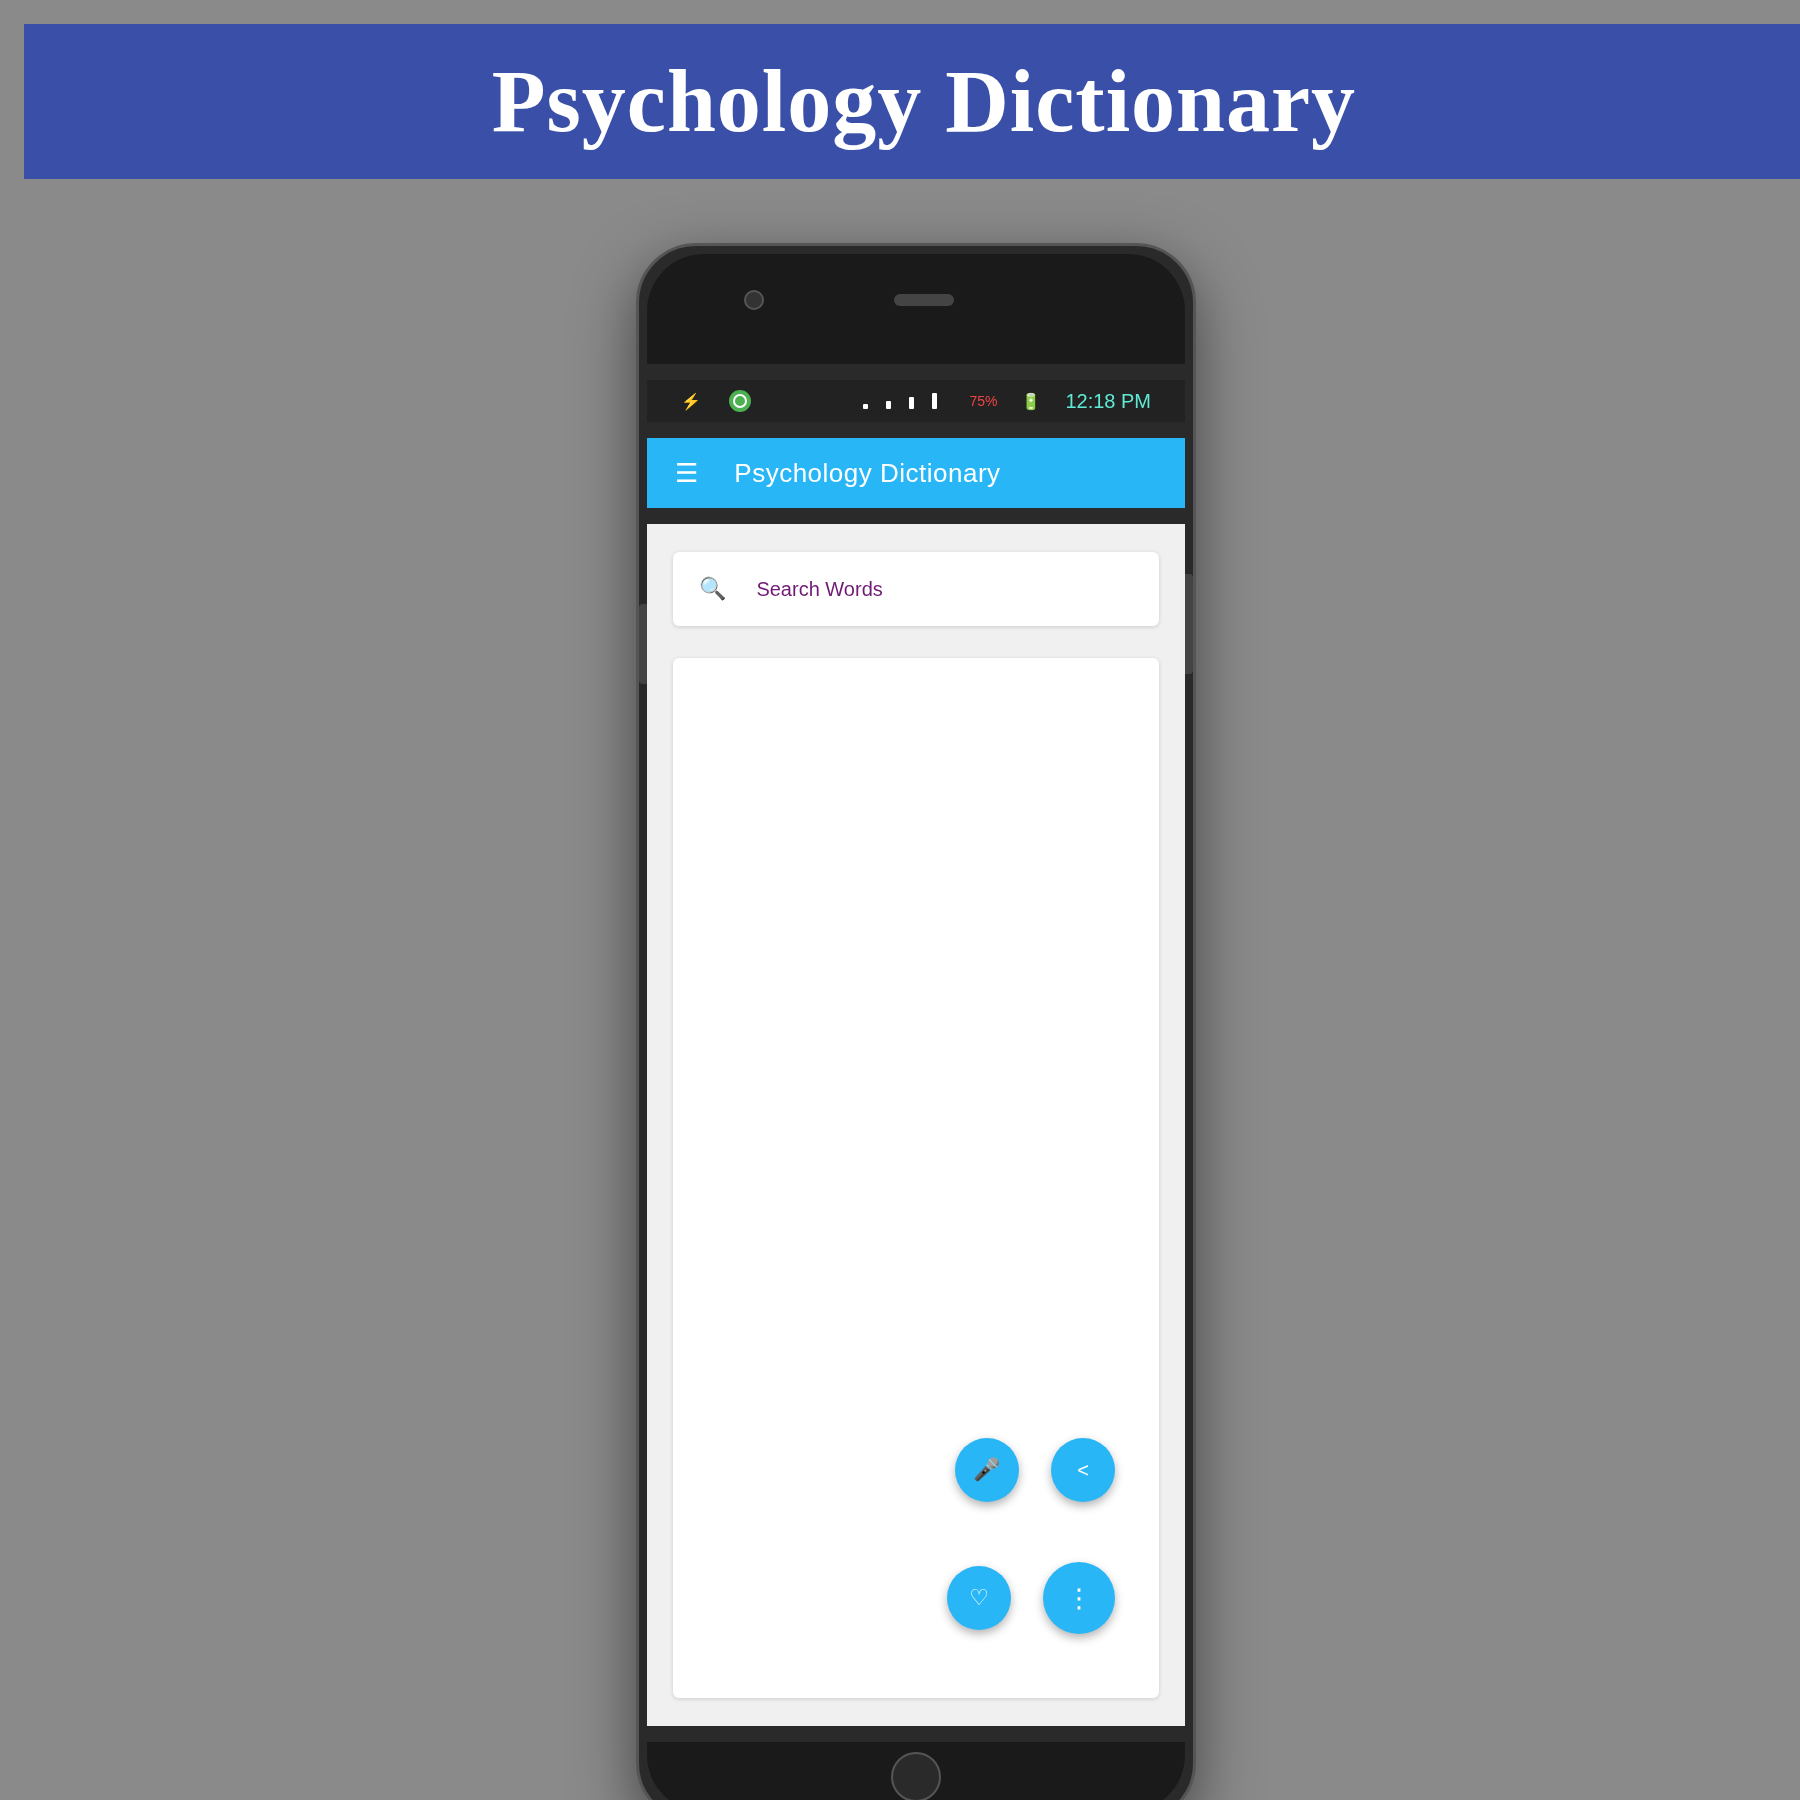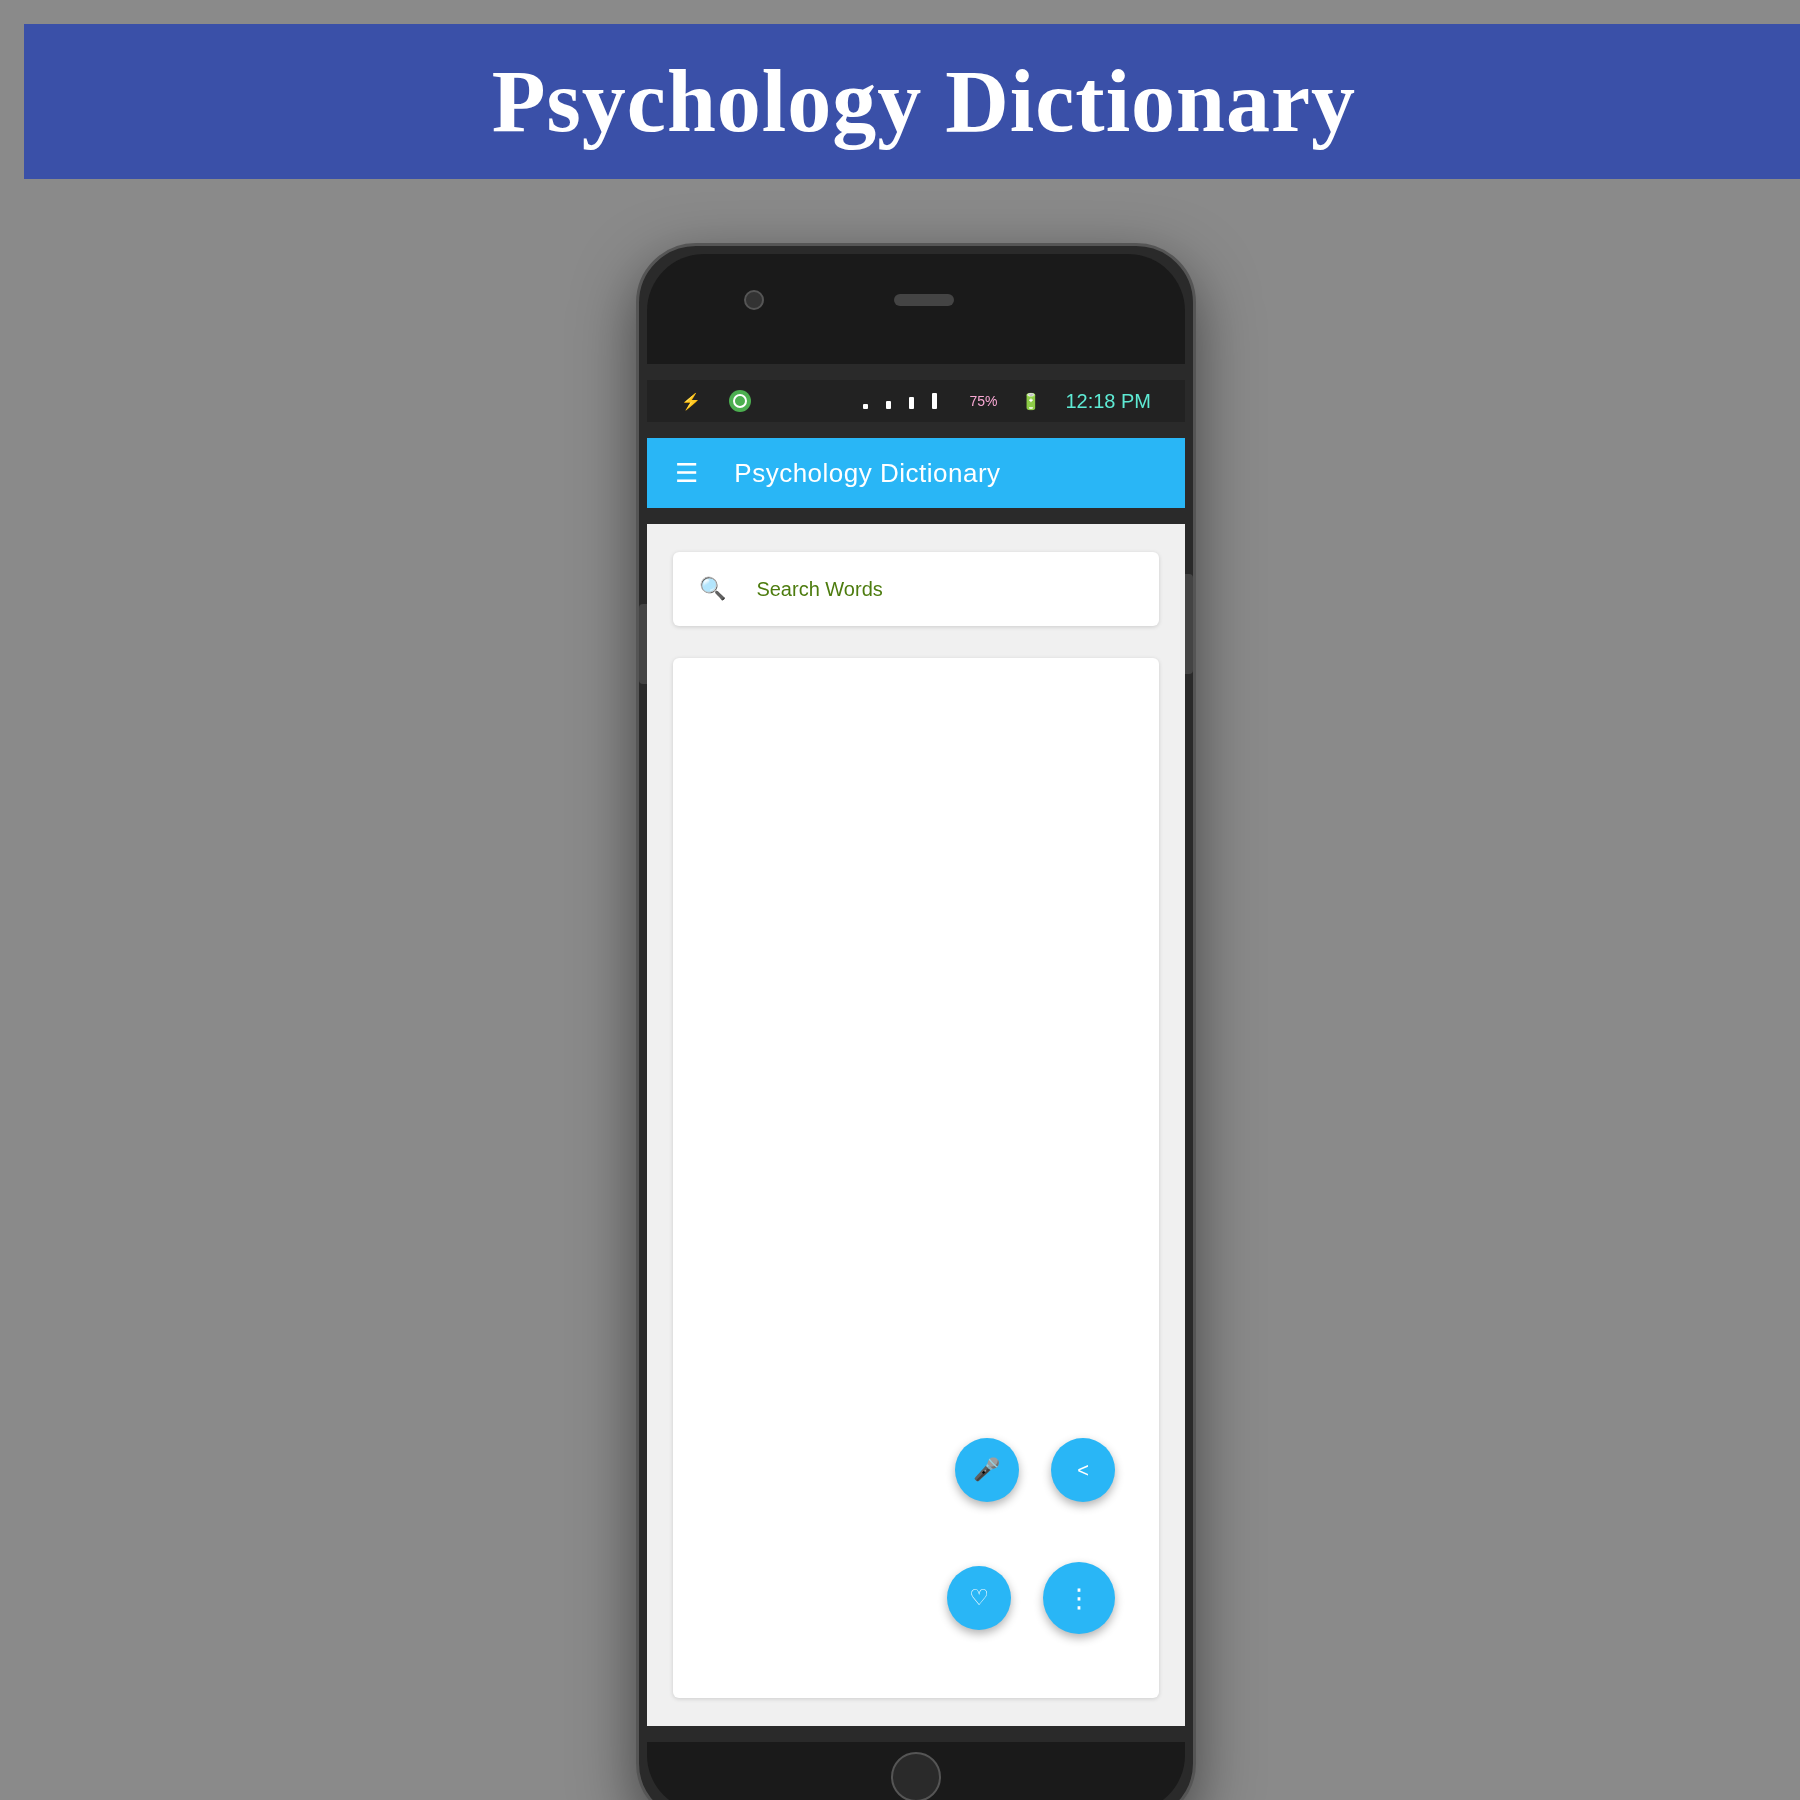--- a/index.html
+++ b/index.html
@@ -126,21 +126,21 @@
       align-items: flex-end;
     }
 
     .signal-bar {
       background: white;
       width: 5px;
       border-radius: 1px;
     }
 
     .battery-text {
-      color: #f9a8d4;
+      color: #ef4444;
       font-size: 14px;
     }
 
     .time-text {
       color: #5eead4;
       font-size: 20px;
       font-weight: 400;
     }
 
     
@@ -189,21 +189,21 @@
       gap: 14px;
       box-shadow: 0 1px 4px rgba(0,0,0,0.15);
     }
 
     .search-icon {
       color: #888;
       font-size: 22px;
     }
 
     .search-input-display {
-      color: #4d7c0f;
+      color: #701a75;
       font-size: 20px;
     }
 
     
     .content-card {
       background: white;
       border-radius: 6px;
       flex: 1;
       box-shadow: 0 1px 4px rgba(0,0,0,0.15);
       position: relative;

